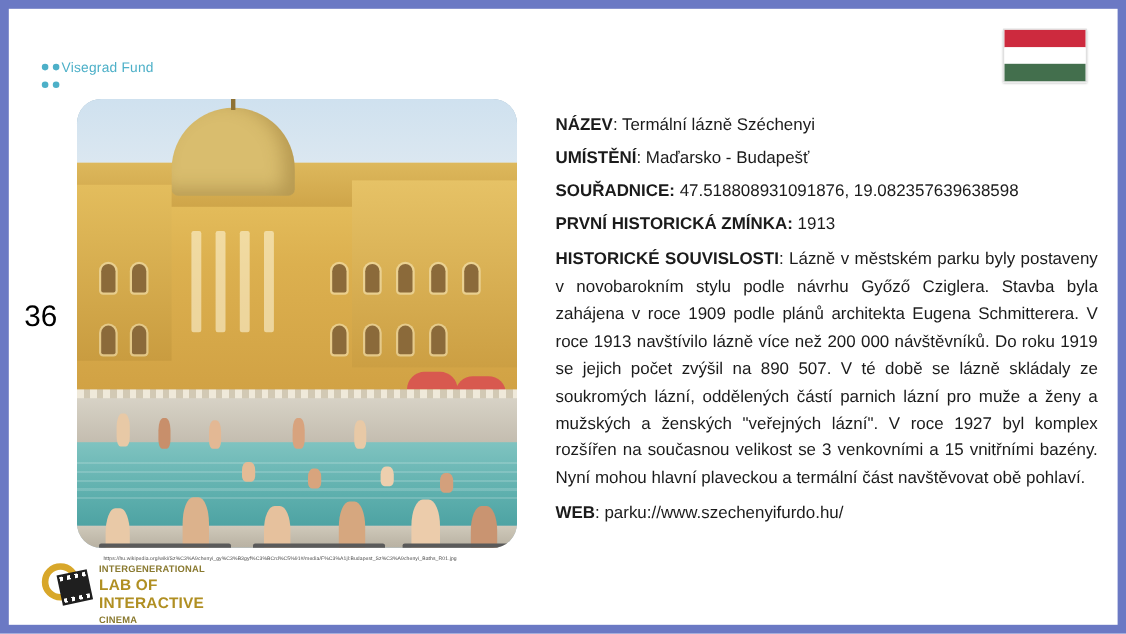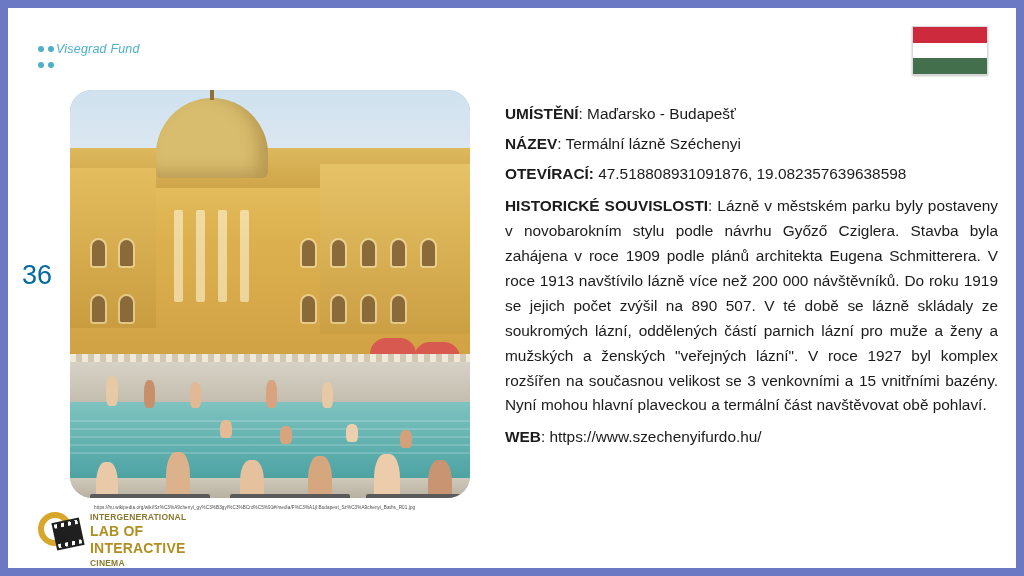--- a/index.html
+++ b/index.html
@@ -20,24 +20,23 @@
     width: 1008px;
     height: 560px;
     background: #ffffff;
     overflow: hidden;
   }
 
   
   .visegrad {
     position: absolute;
     left: 22px;
-    top: 28px;
+    top: 40px;
     width: 190px;
     height: 50px;
-    font-style: italic;
   }
   .visegrad .vf-text {
     position: absolute;
     left: 26px;
     top: 6px;
     font-size: 12.5px;
     color: #4db0c8;
     letter-spacing: 0.2px;
     white-space: nowrap;
   }
@@ -64,23 +63,23 @@
   }
   .flag div { height: 33.3333%; }
   .flag .f-red   { background: #cd2a3e; }
   .flag .f-white { background: #ffffff; }
   .flag .f-green { background: #436f4d; }
 
   
   .slide-number {
     position: absolute;
     left: 14px;
-    top: 252px;
+    top: 264px;
     font-size: 27px;
-    color: #0369a1;
+    color: #000000;
     font-weight: normal;
   }
 
   
   .photo-wrap {
     position: absolute;
     left: 62px;
     top: 82px;
     width: 400px;
     height: 408px;
@@ -371,35 +370,38 @@
     <div class="ilc-txt">
       <div class="ilc-l1">INTERGENERATIONAL</div>
       <div class="ilc-l2">LAB OF INTERACTIVE</div>
       <div class="ilc-l3">CINEMA</div>
     </div>
   </div>
 
   <div class="info">
 
     <div class="line">
+      <span class="lbl">NÁZEV</span><span>: Termální lázně Széchenyi</span>
+    </div>
+
+    <div class="line">
       <span class="lbl">UMÍSTĚNÍ</span><span>: Maďarsko - Budapešť</span>
     </div>
 
     <div class="line">
-      <span class="lbl">NÁZEV</span><span>: Termální lázně Széchenyi</span>
+      <span class="lbl">SOUŘADNICE:</span><span> 47.518808931091876, 19.082357639638598</span>
     </div>
 
     <div class="line">
-      <span class="lbl">OTEVÍRACÍ:</span><span> 47.518808931091876, 19.082357639638598</span>
-    </div>
-
+      <span class="lbl">PRVNÍ HISTORICKÁ ZMÍNKA:</span><span> 1913</span>
+    </div>
 
     <div class="hist">
       <span class="lbl">HISTORICKÉ SOUVISLOSTI</span><span>: Lázně v městském parku byly postaveny v novobarokním stylu podle návrhu Győző Cziglera. Stavba byla zahájena v roce 1909 podle plánů architekta Eugena Schmitterera. V roce 1913 navštívilo lázně více než 200 000 návštěvníků. Do roku 1919 se jejich počet zvýšil na 890 507. V té době se lázně skládaly ze soukromých lázní, oddělených částí parnich lázní pro muže a ženy a mužských a ženských "veřejných lázní". V roce 1927 byl komplex rozšířen na současnou velikost se 3 venkovními a 15 vnitřními bazény. Nyní mohou hlavní plaveckou a termální část navštěvovat obě pohlaví.</span>
     </div>
 
     <div class="line web">
-      <span class="lbl">WEB</span><span>: https://www.szechenyifurdo.hu/</span>
+      <span class="lbl">WEB</span><span>: parku://www.szechenyifurdo.hu/</span>
     </div>
 
 
   </div>
 </div>
 
 </body></html>

